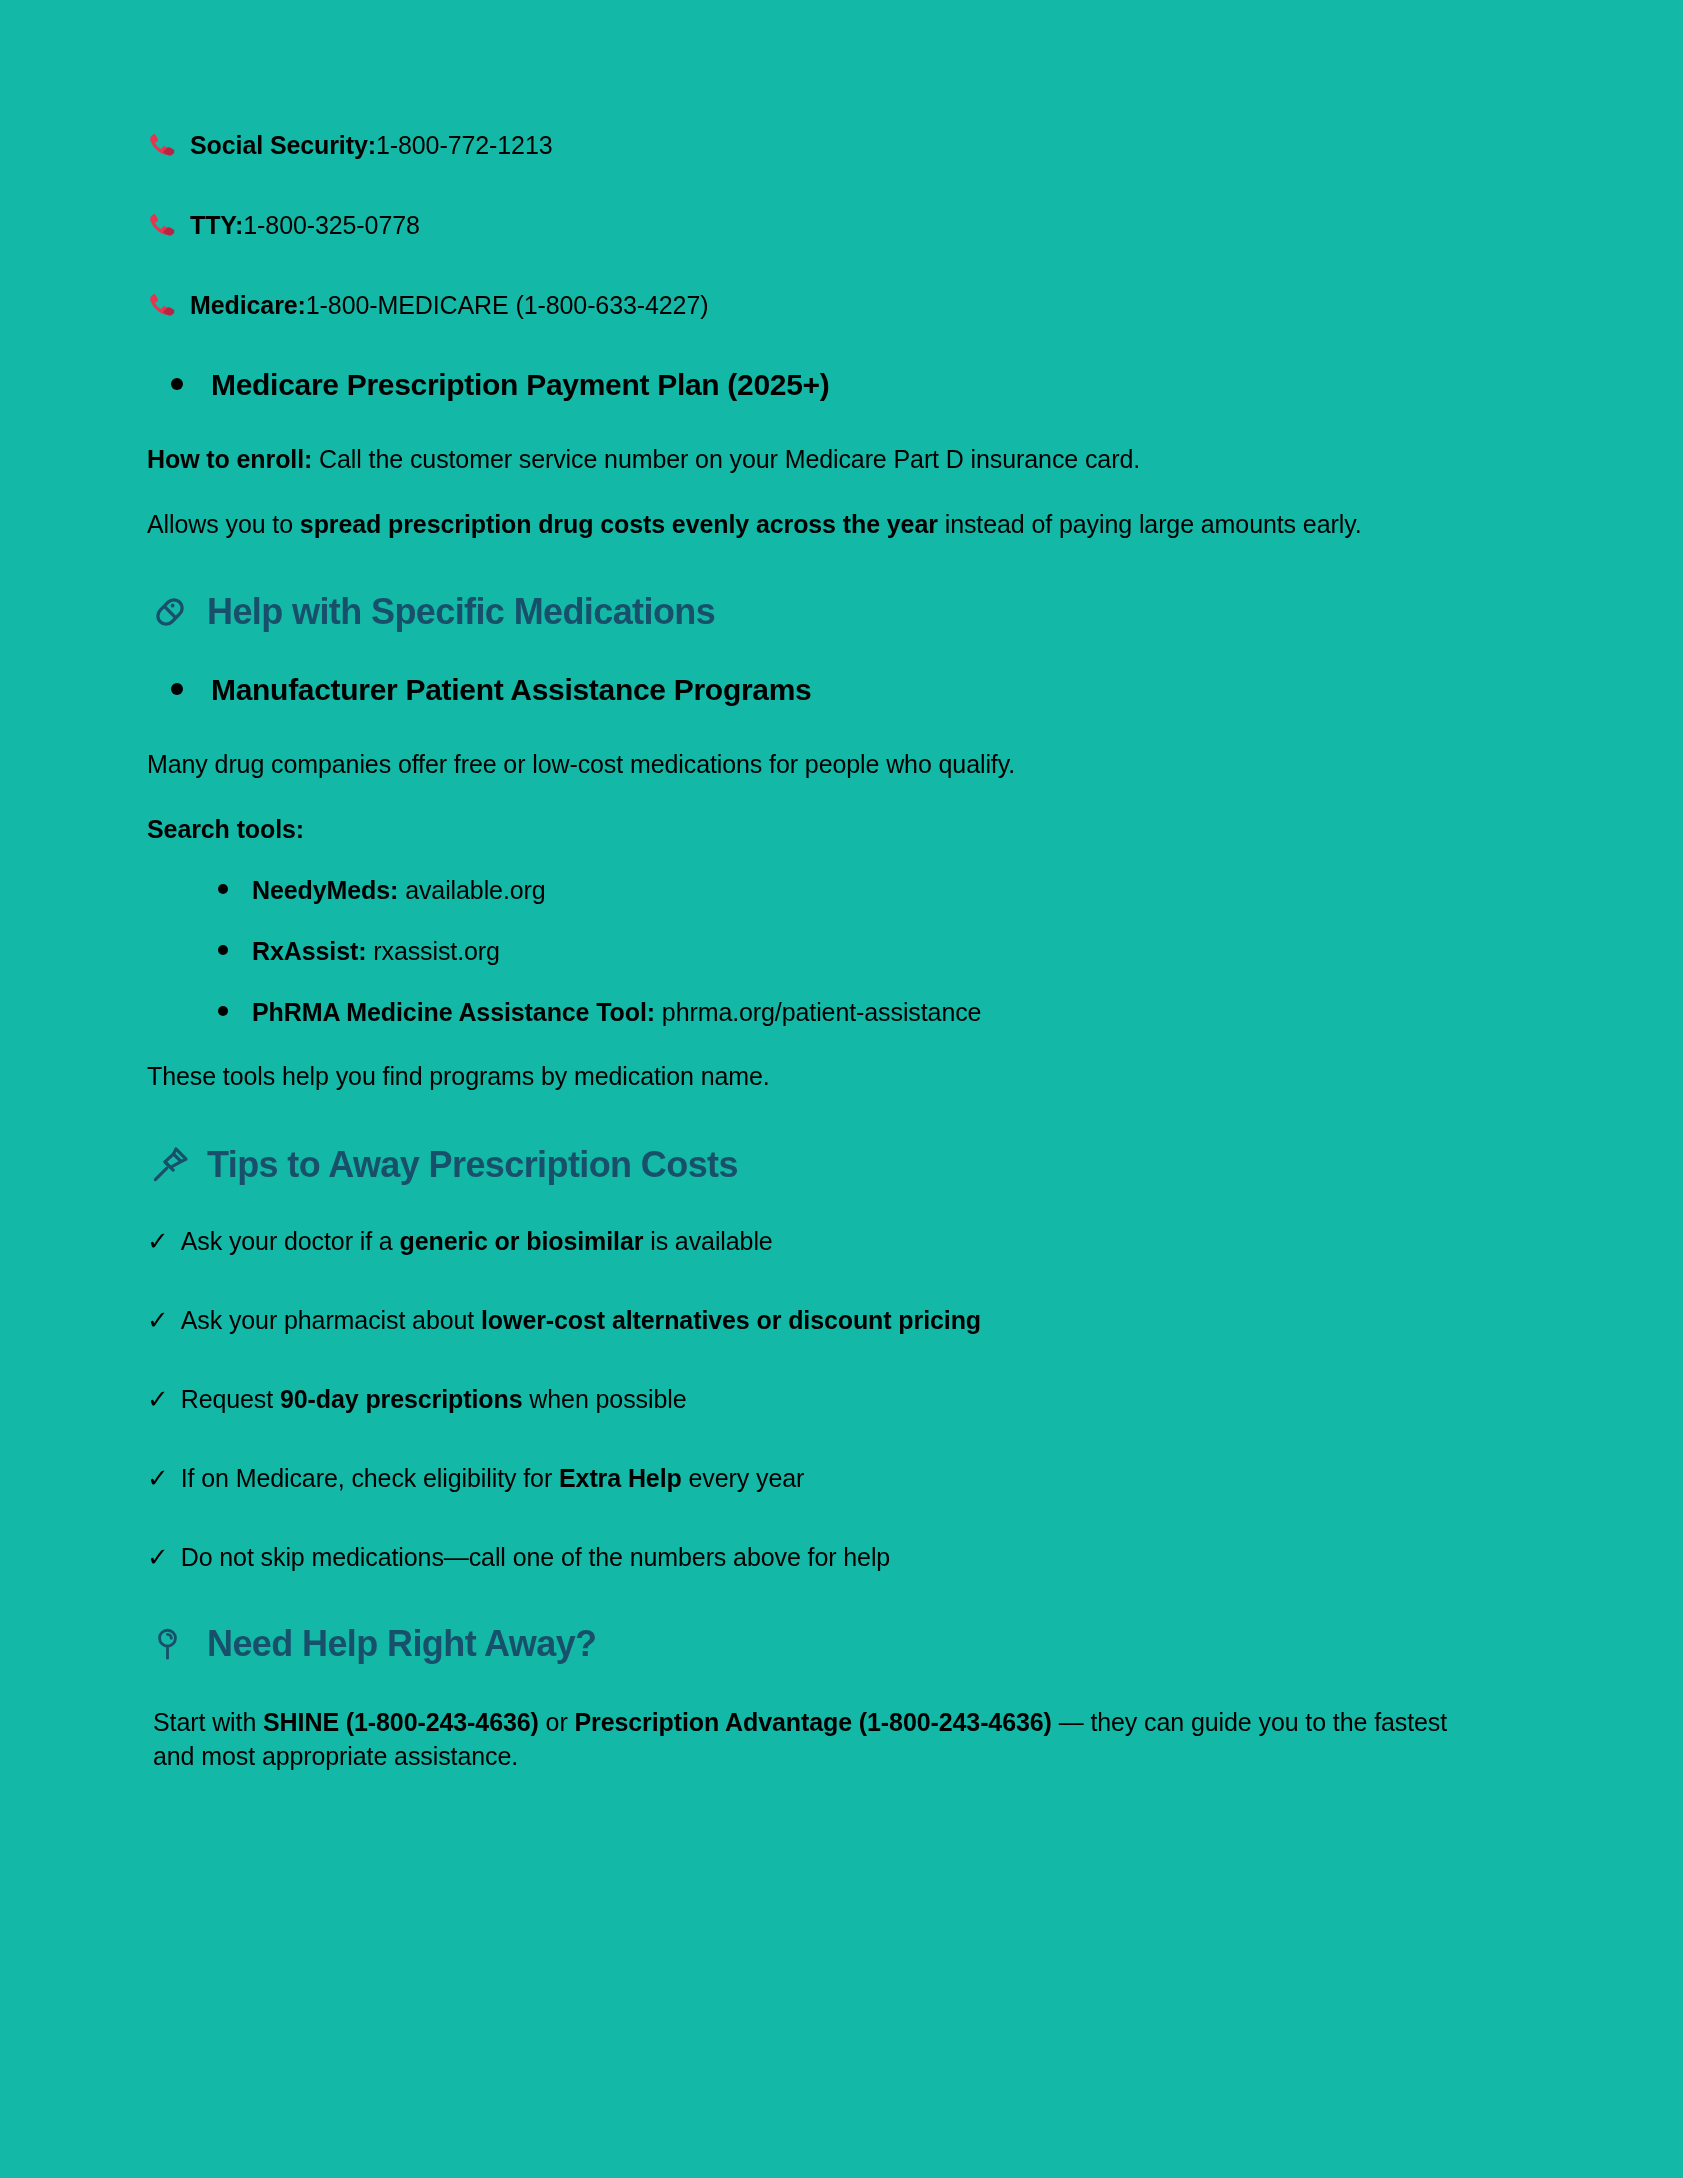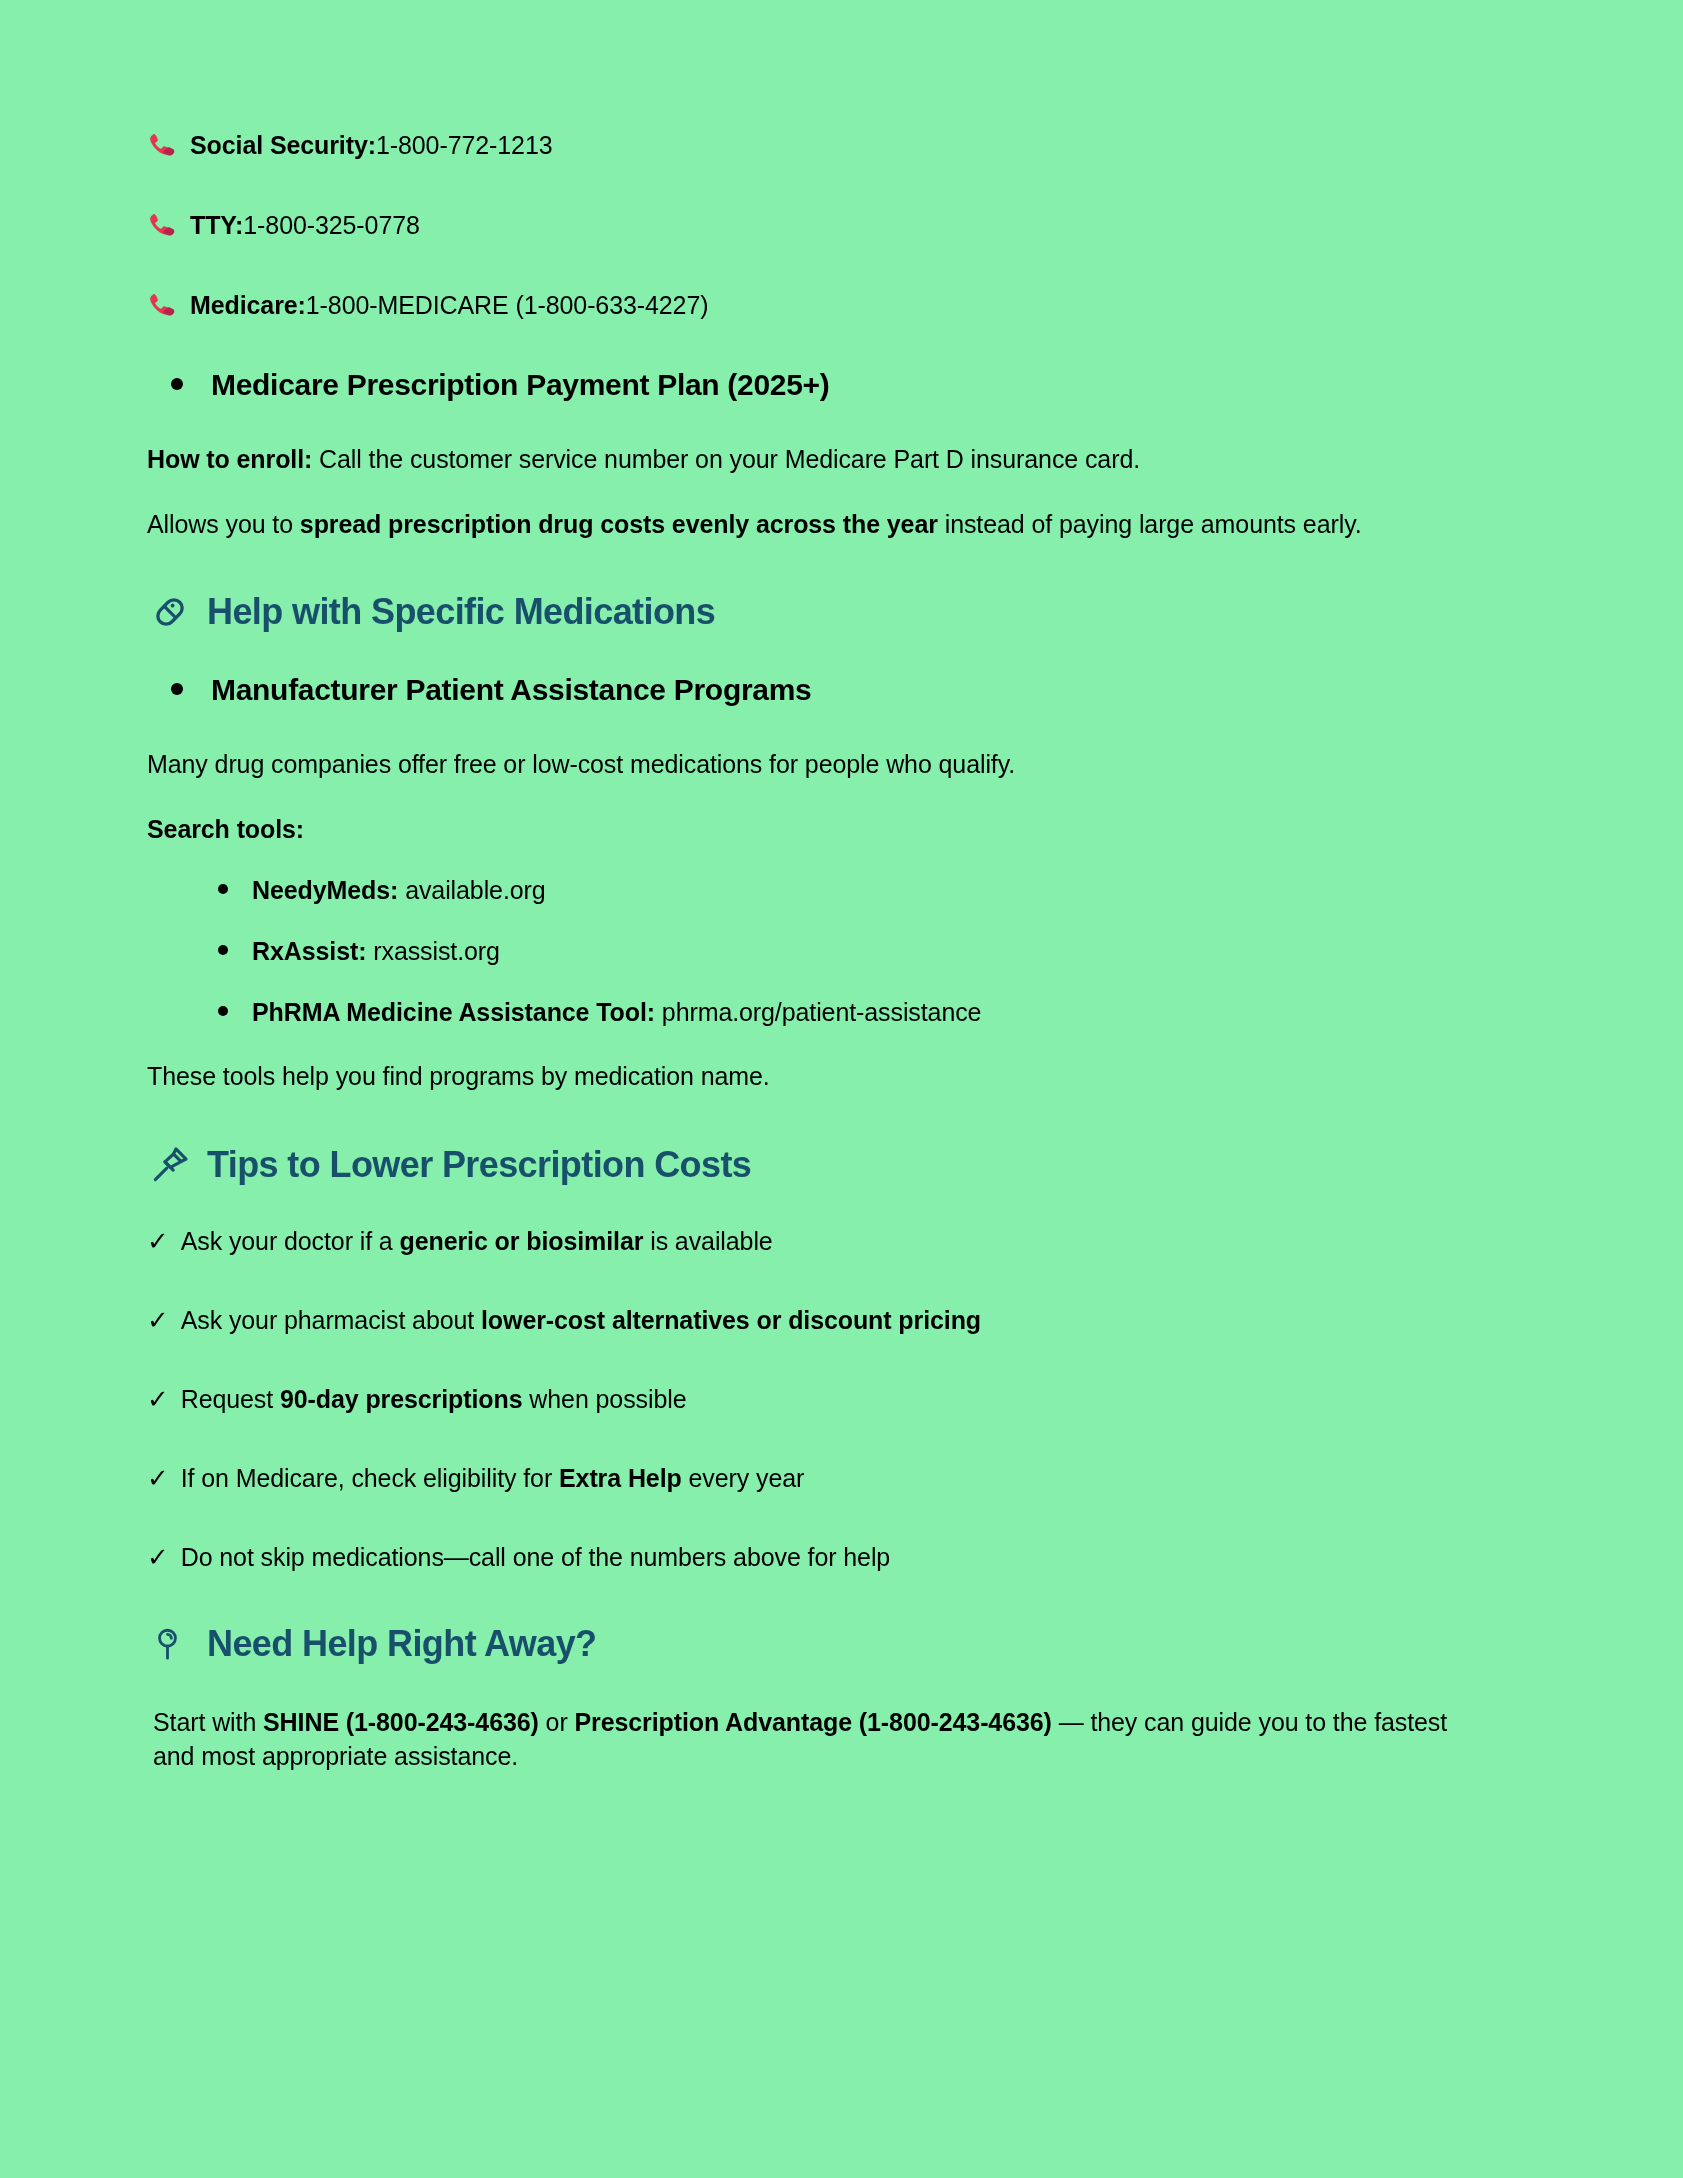--- a/index.html
+++ b/index.html
@@ -12,21 +12,21 @@
     height: 2178px;
     font-family: "Liberation Sans", sans-serif;
     color: #000000;
     position: relative;
     overflow: hidden;
   }
   .page {
     position: relative;
     width: 1683px;
     height: 2178px;
-    background: #86efac;
+    background: #14b8a6;
     box-sizing: border-box;
     padding: 129px 158px 0 147px;
   }
 
   
   .phone-line {
     display: flex;
     align-items: flex-start;
     margin: 0 0 46px 0;
     font-size: 25px;
@@ -249,21 +249,21 @@
     <span class="sec-icon">
       <svg viewBox="0 0 48 48" width="44" height="44" aria-hidden="true">
         <g stroke="#18506B" stroke-width="3.4" fill="none" stroke-linejoin="round" stroke-linecap="round">
           <path d="M30.5 6.5 41.5 17.5 36 20.2 27.8 12z"></path>
           <path d="M27.8 12 36 20.2 24.5 26.5 21.5 23.5 18.5 20.5z"></path>
           <path d="M18.5 20.5 27.5 29.5 24.5 26.5"></path>
           <line x1="20.5" y1="27.5" x2="8" y2="40"></line>
         </g>
       </svg>
     </span>
-    <span class="sec-title">Tips to Lower Prescription Costs</span>
+    <span class="sec-title">Tips to Away Prescription Costs</span>
   </div>
 
   <div class="check-list">
     <div class="check-item">
       <span class="check">✓</span>
       <span><span>Ask your doctor if a </span><b>generic or biosimilar</b><span> is available</span></span>
     </div>
     <div class="check-item">
       <span class="check">✓</span>
       <span><span>Ask your pharmacist about </span><b>lower-cost alternatives or discount pricing</b><span></span></span>

